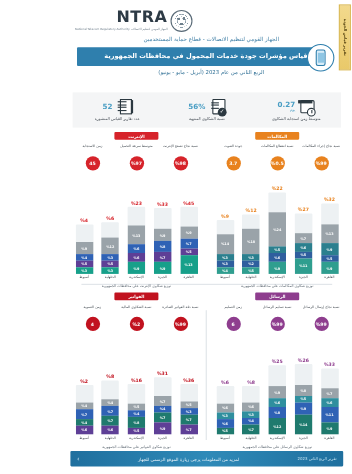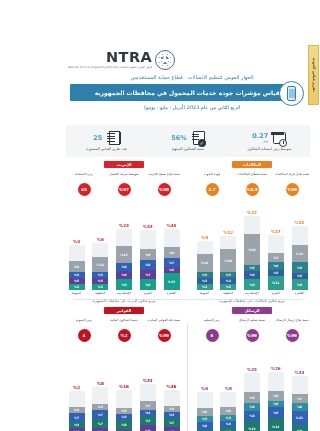--- a/index.html
+++ b/index.html
@@ -4,21 +4,21 @@
 <style>
   * { margin:0; padding:0; box-sizing:border-box; }
   html,body{
     width:264px; height:431px; overflow:hidden;
     background:#ffffff;
     font-family:"DejaVu Sans","Liberation Sans",sans-serif;
   }
   #page{ position:relative; width:264px; height:431px; background:#fff; }
 
   
-  .hdr{ position:relative; height:82px;margin-top:41px; }
+  .hdr{ position:relative; height:82px; }
   .logo{ position:absolute; left:12px; top:9px; display:flex; align-items:center; gap:3px; }
   .logo-mark{ width:20px; height:20px; border-radius:50%; border:1.6px solid #5a6b78;
       background:
         radial-gradient(circle at 50% 50%, transparent 28%, #8fa0ac 29%, #8fa0ac 31%, transparent 32%),
         radial-gradient(circle at 50% 50%, transparent 45%, #8fa0ac 46%, #8fa0ac 48%, transparent 49%),
         radial-gradient(circle at 35% 40%, #6d7f8c 0 1.2px, transparent 1.3px),
         radial-gradient(circle at 62% 38%, #6d7f8c 0 1.2px, transparent 1.3px),
         radial-gradient(circle at 50% 66%, #6d7f8c 0 1.2px, transparent 1.3px),
         #fff; }
   .logo-txt{ display:flex; flex-direction:column; align-items:flex-start; }
@@ -177,21 +177,21 @@
       <div class="kpi-row">
         <div class="kpi-ico">
           <div class="ic-list">
               <i style="top:2.5px"></i>
               <i style="top:5px"></i>
               <i style="top:7.5px"></i>
               <i style="top:10px"></i>
             </div>
           <div class="ic-bar"></div>
         </div>
-        <div class="kpi-num">25</div>
+        <div class="kpi-num">52</div>
       </div>
       <div class="kpi-lbl">عدد تقارير القياس المنشورة</div>
     </div>
   </div>
 
   <div class="divider-h"></div>
   <div class="divider-v"></div>
 
   <div class="quad q-tl">
       <div class="badge" style="background: rgb(232, 130, 30);">

